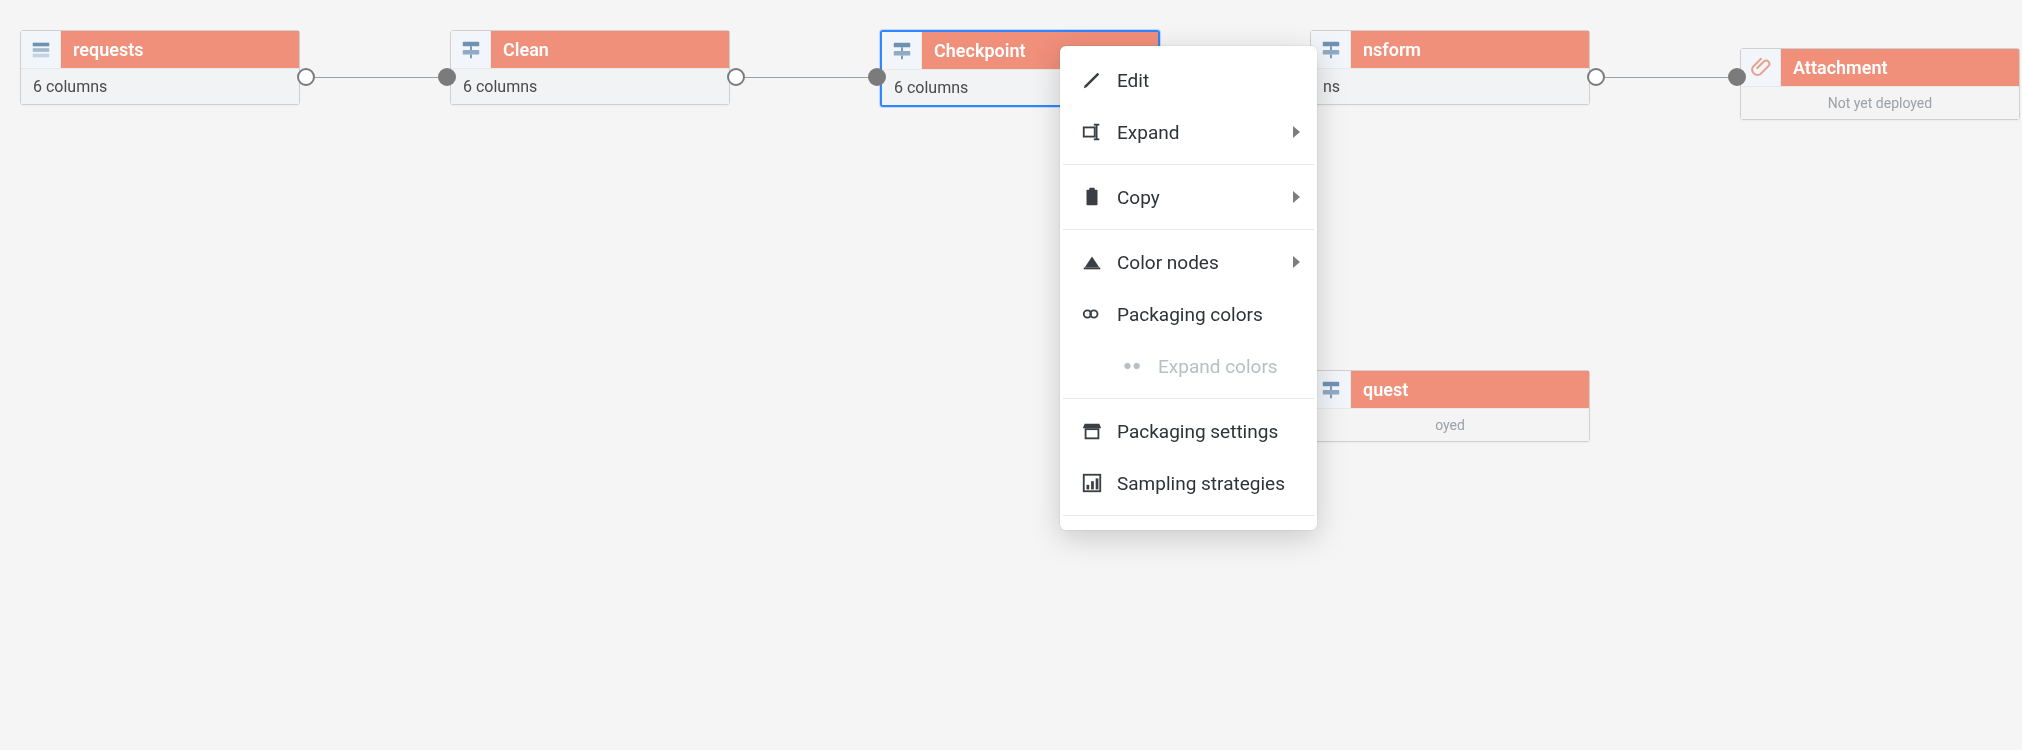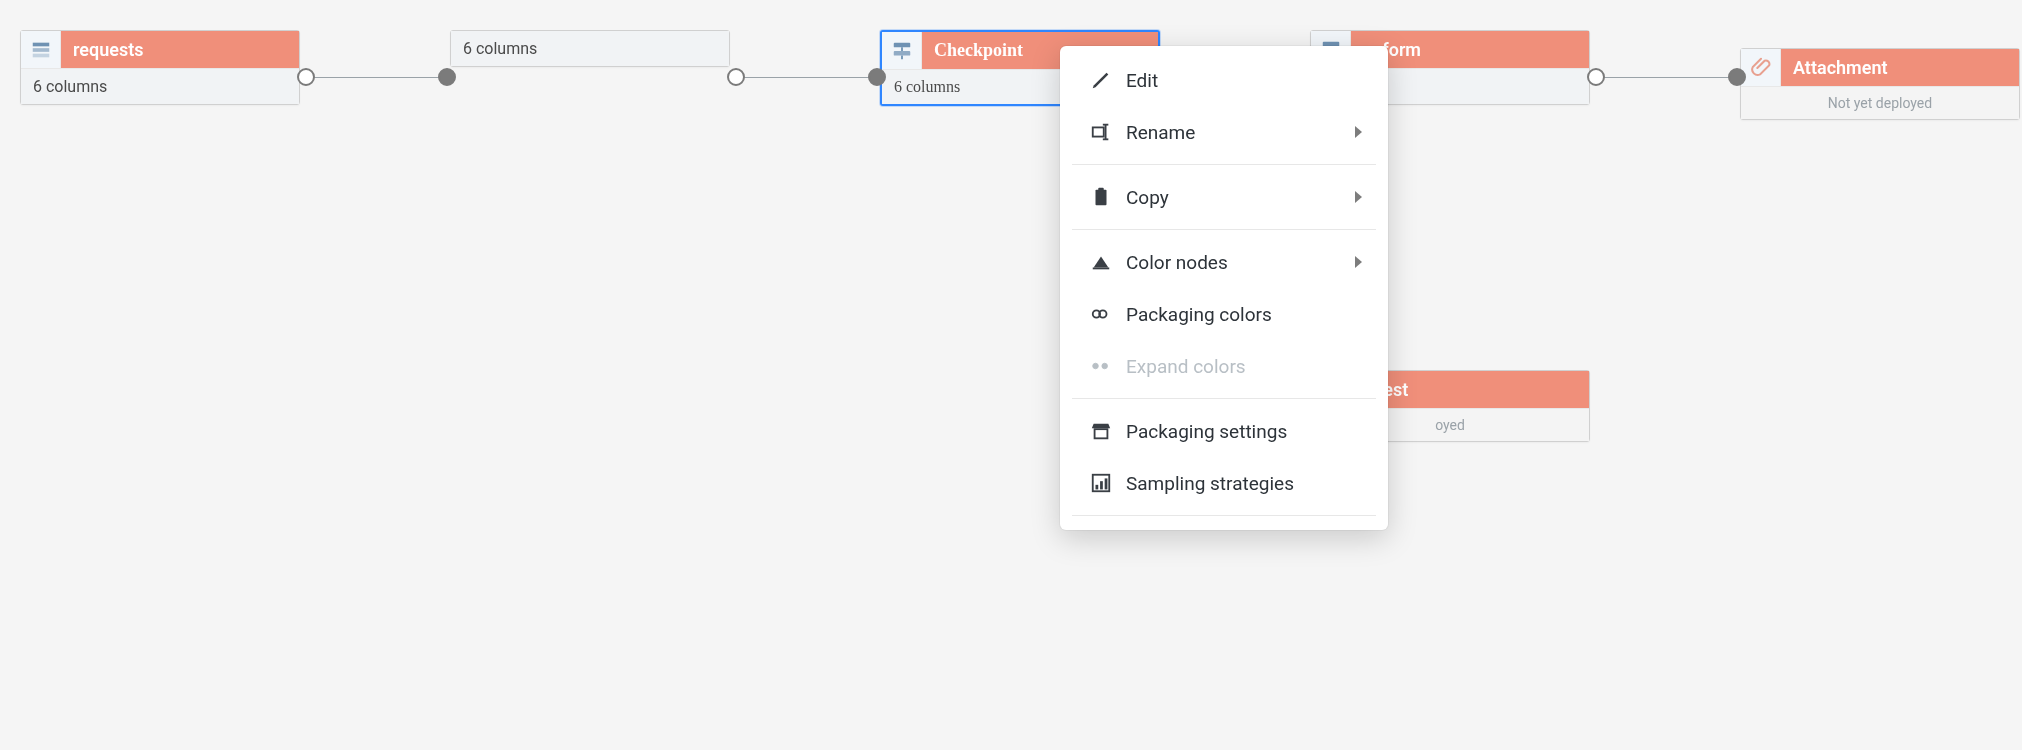--- a/index.html
+++ b/index.html
@@ -20,21 +20,20 @@
     position: absolute;
     width: 280px;
     border: 1px solid #d0d0d0;
     border-radius: 3px;
     background: #fff;
     box-shadow: 0 1px 2px rgba(0,0,0,0.04);
   }
   .node.selected {
     border: 2px solid #2f86ff;
     box-shadow: 0 0 0 1px rgba(47,134,255,0.25);
-    font-family: Liberation Serif, serif;
   }
   .node-header {
     display: flex;
     align-items: stretch;
     height: 38px;
     border-bottom: 1px solid #e8e8e8;
   }
   .node-icon-chip {
     width: 40px;
     display: flex;
@@ -84,38 +83,38 @@
   .link-line {
     position: absolute;
     height: 1px;
     background: #9aa2a8;
     z-index: 1;
   }
 
   
   .ctx {
     position: absolute;
-    width: 328px;
+    width: 257px;
     background: #fff;
     border-radius: 6px;
     box-shadow: 0 8px 30px rgba(0,0,0,0.18), 0 0 0 1px rgba(0,0,0,0.04);
-    padding: 8px 12px;
+    padding: 8px 3px;
     z-index: 50;
   }
   .ctx-item {
     display: flex;
     align-items: center;
     height: 52px;
     padding: 0 18px;
     font-size: 19px;
     color: #2d3339;
     cursor: pointer;
     position: relative;
   }
-  .ctx-item.disabled { color: #b8bfc5; cursor: default; }
+  .ctx-item.disabled { color: #b8bfc5; cursor: default; margin-left: 41px; }
   .ctx-item .ico {
     width: 22px;
     height: 22px;
     margin-right: 14px;
     flex-shrink: 0;
     display: flex;
     align-items: center;
     justify-content: center;
   }
   .ctx-item .ico svg { width: 22px; height: 22px; }
@@ -152,20 +151,31 @@
             <rect x="3" y="10" width="18" height="4" class="ico-fill" opacity="0.6"></rect>
             <rect x="3" y="16" width="18" height="4" class="ico-fill" opacity="0.35"></rect>
           </svg>
         </div>
       <div class="node-title">requests</div>
     </div>
     <div class="node-sub">6 columns</div>
   </div>
 
   <div class="node" style="left: 450px; top: 30px;">
+    <div class="node-header">
+      <div class="node-icon-chip">
+          <svg viewBox="0 0 24 24">
+            <rect x="3" y="3" width="18" height="5" rx="1" class="ico-fill"></rect>
+            <line x1="12" y1="8" x2="12" y2="12" stroke="#6f92b3" stroke-width="2"></line>
+            <rect x="3" y="12" width="18" height="5" rx="1" class="ico-fill" opacity="0.75"></rect>
+            <line x1="12" y1="17" x2="12" y2="21" stroke="#6f92b3" stroke-width="2"></line>
+          </svg>
+        </div>
+      <div class="node-title">Clean</div>
+    </div>
     <div class="node-sub">6 columns</div>
   </div>
 
   <div class="node selected" style="left: 880px; top: 30px;">
     <div class="node-header">
       <div class="node-icon-chip">
           <svg viewBox="0 0 24 24">
             <rect x="3" y="3" width="18" height="5" rx="1" class="ico-fill"></rect>
             <line x1="12" y1="8" x2="12" y2="12" stroke="#6f92b3" stroke-width="2"></line>
             <rect x="3" y="12" width="18" height="5" rx="1" class="ico-fill" opacity="0.75"></rect>
@@ -237,21 +247,21 @@
       </div>
       <div class="ctx-item">
         <span class="ico">
           <svg viewBox="0 0 24 24">
             <rect x="3" y="7" width="12" height="10" fill="none" stroke="#3a3f45" stroke-width="2"></rect>
             <line x1="17" y1="4" x2="17" y2="20" stroke="#3a3f45" stroke-width="2"></line>
             <line x1="14" y1="4" x2="20" y2="4" stroke="#3a3f45" stroke-width="2"></line>
             <line x1="14" y1="20" x2="20" y2="20" stroke="#3a3f45" stroke-width="2"></line>
           </svg>
         </span>
-        <span>Rename</span>
+        <span>Expand</span>
         <span class="ctx-chevron"></span>
       </div>
       <div class="ctx-sep"></div>
       <div class="ctx-item">
         <span class="ico">
           <svg viewBox="0 0 24 24">
             <rect x="6" y="4" width="12" height="17" rx="1" fill="#3a3f45"></rect>
             <rect x="9" y="2" width="6" height="4" rx="1" fill="#3a3f45"></rect>
           </svg>
         </span>

